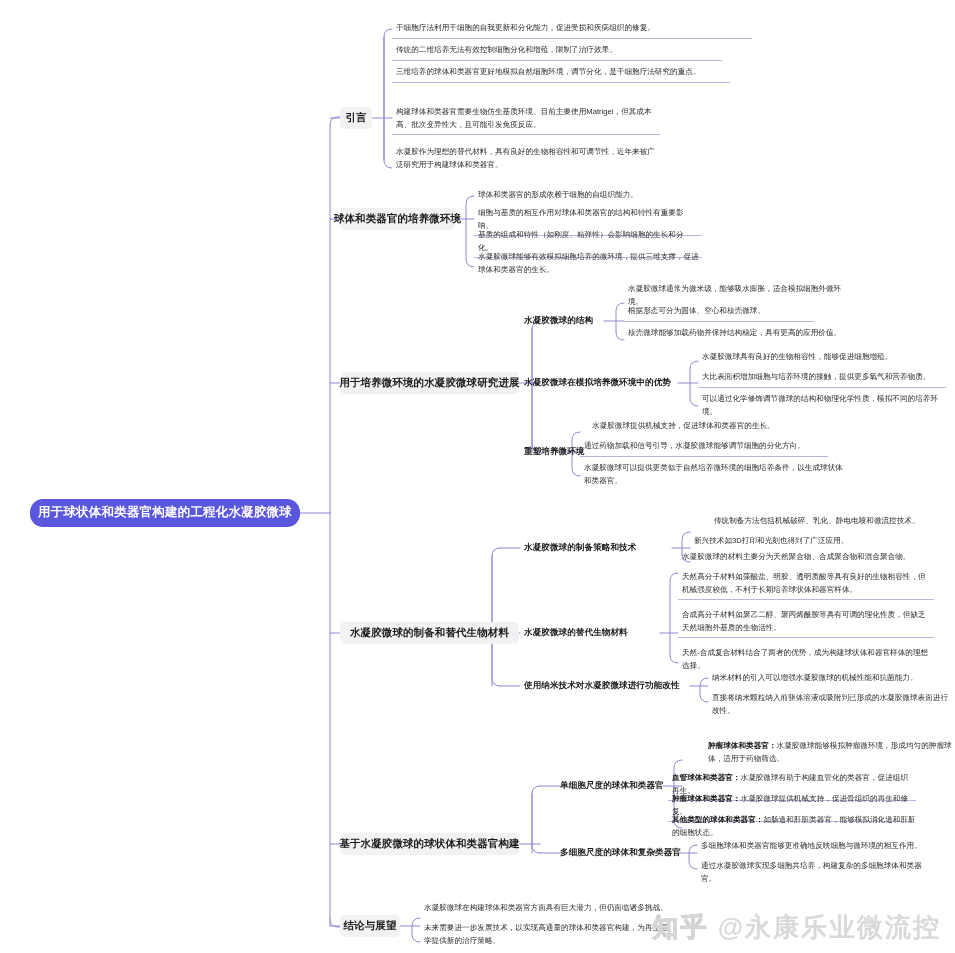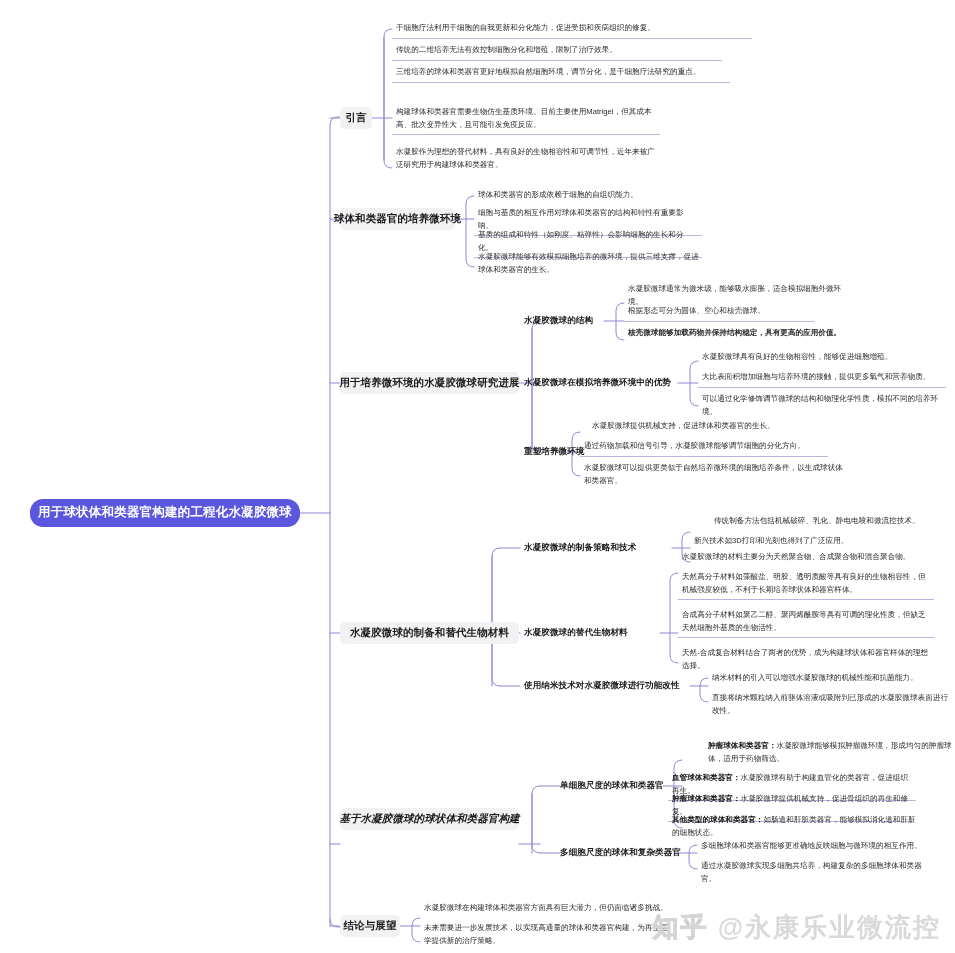--- a/index.html
+++ b/index.html
@@ -192,21 +192,21 @@
   <div class="leaf nb" style="left:474px;top:187px;width:250px;">球体和类器官的形成依赖于细胞的自组织能力。</div>
   <div class="leaf" style="left:474px;top:205px;width:228px;">细胞与基质的相互作用对球体和类器官的结构和特性有重要影响。</div>
   <div class="leaf" style="left:474px;top:227px;width:228px;">基质的组成和特性（如刚度、粘弹性）会影响细胞的生长和分化。</div>
   <div class="leaf nb" style="left:474px;top:249px;width:235px;">水凝胶微球能够有效模拟细胞培养的微环境，提供三维支撑，促进球体和类器官的生长。</div>
 
   <div class="l1" style="left:340px;top:372px;width:179px;">用于培养微环境的水凝胶微球研究进展</div>
 
   <div class="l2" style="left:524px;top:313px;">水凝胶微球的结构</div>
   <div class="leaf nb" style="left:624px;top:281px;width:228px;">水凝胶微球通常为微米级，能够吸水膨胀，适合模拟细胞外微环境。</div>
   <div class="leaf" style="left:624px;top:303px;width:190px;">根据形态可分为固体、空心和核壳微球。</div>
-  <div class="leaf nb" style="left:624px;top:325px;width:232px;font-weight:bold;">核壳微球能够加载药物并保持结构稳定，具有更高的应用价值。</div>
+  <div class="leaf nb" style="left:624px;top:325px;width:232px;">核壳微球能够加载药物并保持结构稳定，具有更高的应用价值。</div>
 
   <div class="l2" style="left:524px;top:375px;">水凝胶微球在模拟培养微环境中的优势</div>
   <div class="leaf nb" style="left:698px;top:349px;width:235px;">水凝胶微球具有良好的生物相容性，能够促进细胞增殖。</div>
   <div class="leaf" style="left:698px;top:369px;width:248px;">大比表面积增加细胞与培养环境的接触，提供更多氧气和营养物质。</div>
   <div class="leaf nb" style="left:698px;top:391px;width:254px;">可以通过化学修饰调节微球的结构和物理化学性质，模拟不同的培养环境。</div>
 
   <div class="l2" style="left:524px;top:444px;">重塑培养微环境</div>
   <div class="leaf nb" style="left:580px;top:418px;width:244px;margin-left:8px;">水凝胶微球提供机械支持，促进球体和类器官的生长。</div>
   <div class="leaf" style="left:580px;top:438px;width:248px;">通过药物加载和信号引导，水凝胶微球能够调节细胞的分化方向。</div>
   <div class="leaf nb" style="left:580px;top:460px;width:268px;">水凝胶微球可以提供更类似于自然培养微环境的细胞培养条件，以生成球状体和类器官。</div>
@@ -220,21 +220,21 @@
   <div class="l2" style="left:524px;top:625px;">水凝胶微球的替代生物材料</div>
   <div class="leaf nb" style="left:678px;top:549px;width:245px;">水凝胶微球的材料主要分为天然聚合物、合成聚合物和混合聚合物。</div>
   <div class="leaf" style="left:678px;top:569px;width:256px;">天然高分子材料如藻酸盐、明胶、透明质酸等具有良好的生物相容性，但机械强度较低，不利于长期培养球状体和器官样体。</div>
   <div class="leaf" style="left:678px;top:607px;width:256px;">合成高分子材料如聚乙二醇、聚丙烯酰胺等具有可调的理化性质，但缺乏天然细胞外基质的生物活性。</div>
   <div class="leaf nb" style="left:678px;top:645px;width:256px;">天然-合成复合材料结合了两者的优势，成为构建球状体和器官样体的理想选择。</div>
 
   <div class="l2" style="left:524px;top:678px;">使用纳米技术对水凝胶微球进行功能改性</div>
   <div class="leaf nb" style="left:708px;top:670px;width:232px;">纳米材料的引入可以增强水凝胶微球的机械性能和抗菌能力。</div>
   <div class="leaf nb" style="left:708px;top:690px;width:245px;">直接将纳米颗粒纳入前驱体溶液或吸附到已形成的水凝胶微球表面进行改性。</div>
 
-  <div class="l1" style="left:340px;top:808px;width:179px;font-style:italic;">基于水凝胶微球的球状体和类器官构建</div>
+  <div class="l1" style="left:340px;top:833px;width:179px;">基于水凝胶微球的球状体和类器官构建</div>
 
   <div class="l2" style="left:560px;top:778px;">单细胞尺度的球体和类器官</div>
   <div class="leaf nb" style="left:704px;top:738px;width:256px;">
     <b>肿瘤球体和类器官：</b><span>水凝胶微球能够模拟肿瘤微环境，形成均匀的肿瘤球体，适用于药物筛选。</span>
   </div>
   <div class="leaf" style="left:668px;top:770px;width:248px;">
     <b>血管球体和类器官：</b><span>水凝胶微球有助于构建血管化的类器官，促进组织再生。</span>
   </div>
   <div class="leaf" style="left:668px;top:791px;width:245px;">
     <b>肿瘤球体和类器官：</b><span>水凝胶微球提供机械支持，促进骨组织的再生和修复。</span>

